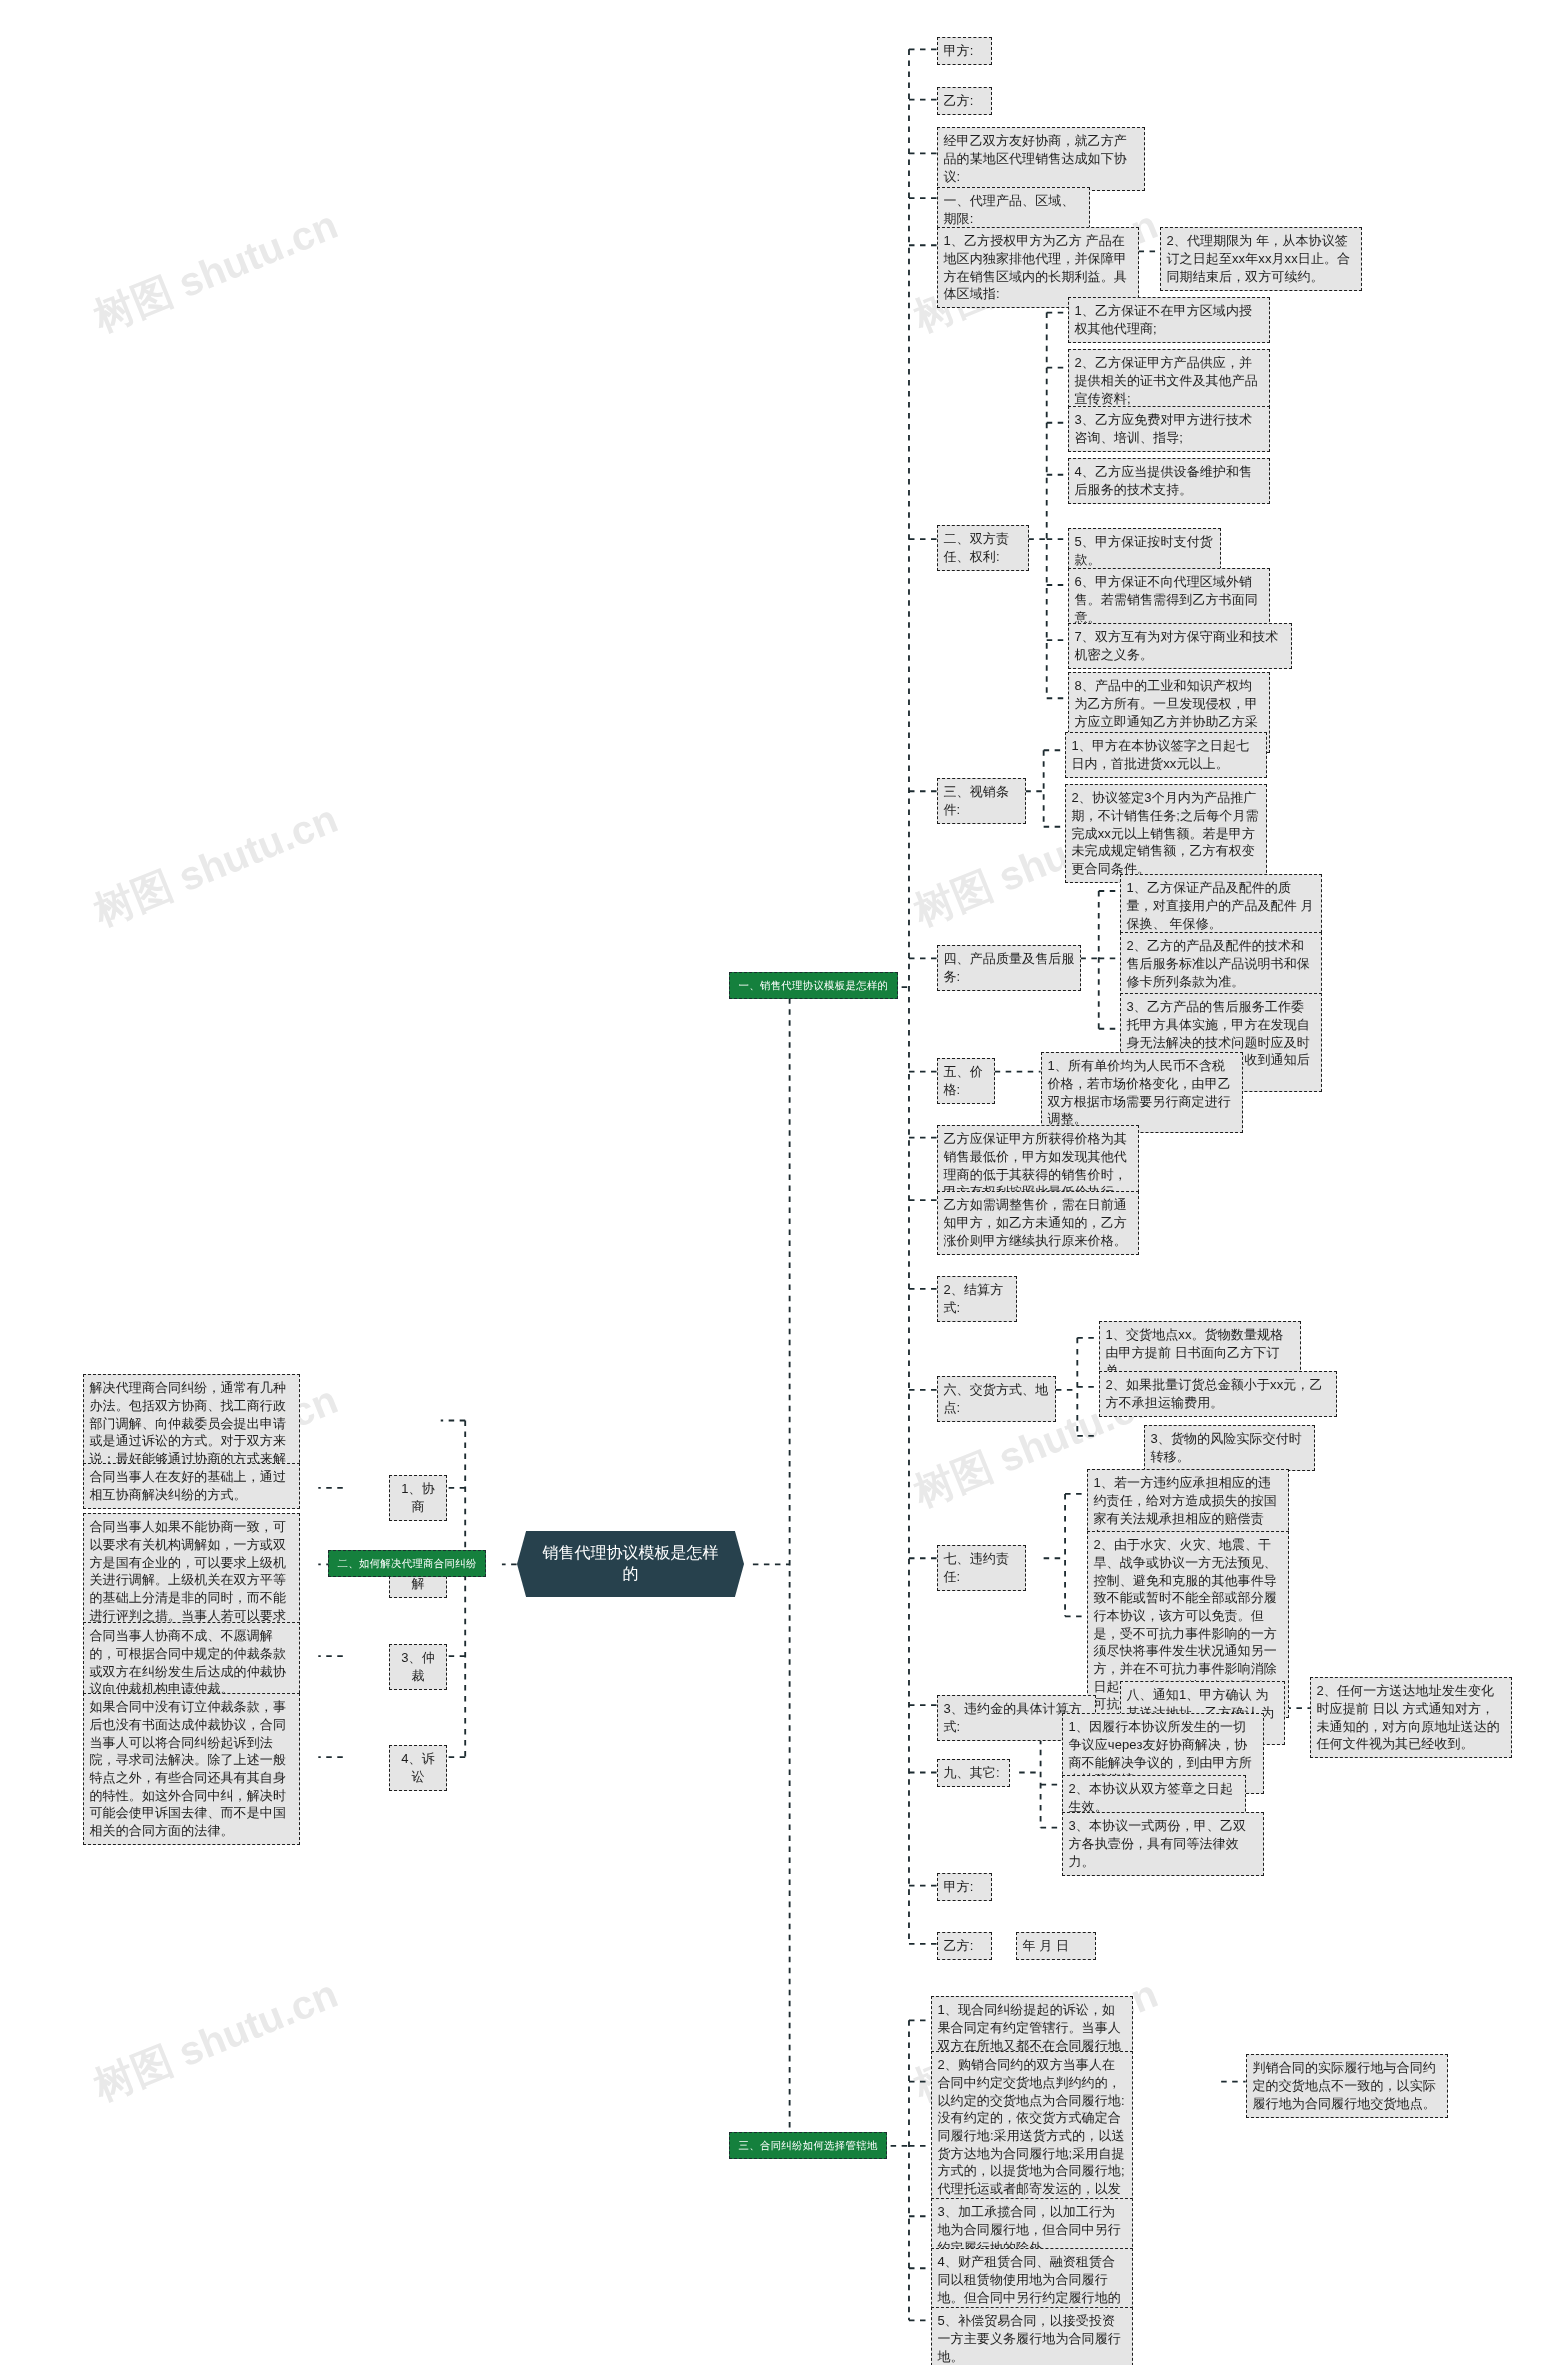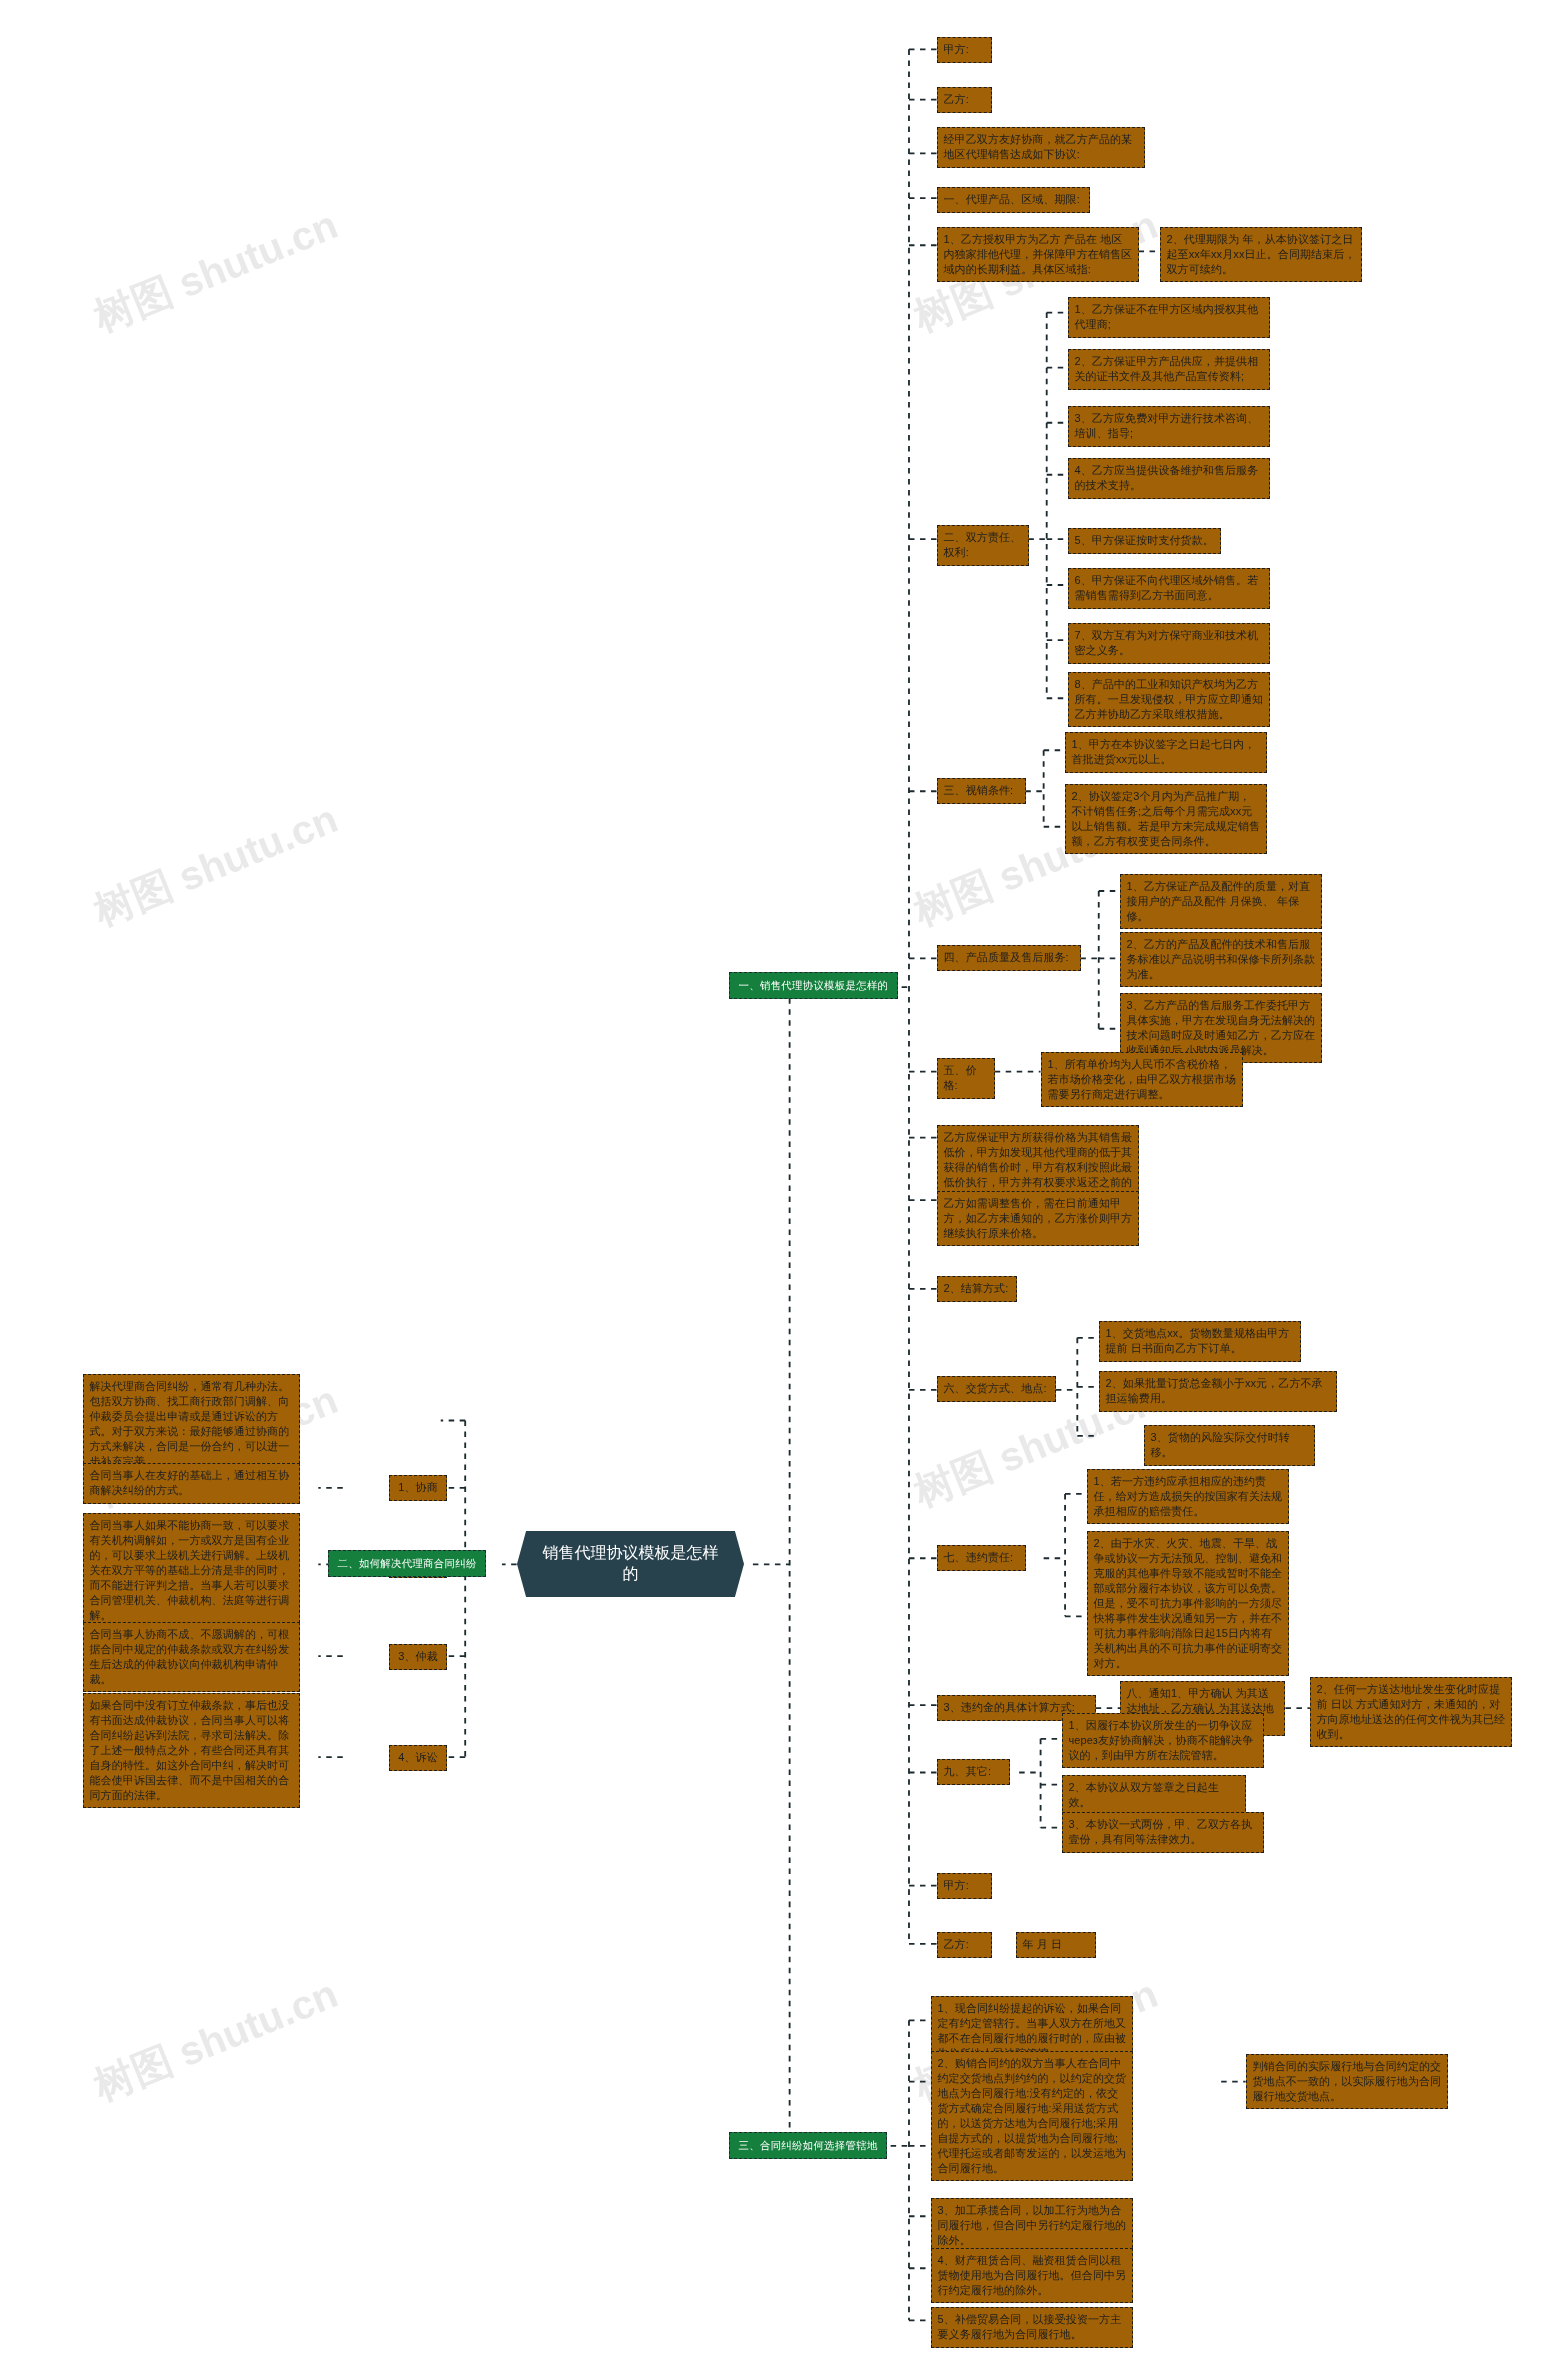--- a/index.html
+++ b/index.html
@@ -31,25 +31,25 @@
   }
 
   
   #wires { position: absolute; left: 0; top: 0; width: 1567px; height: 2366px; z-index: 1; }
 
   
   .node {
     position: absolute;
     z-index: 3;
     border: 1.2px dashed #1d1d1d;
-    background: #a16207;
+    background: #e5e5e5;
     color: #1d1d1d;
     padding: 4.3px 5.5px;
     line-height: 1.36;
-    font-size: 11px;
+    font-size: 13px;
     letter-spacing: 0.1px;
     word-break: break-all;
   }
 
   
   .branch {
     position: absolute;
     z-index: 4;
     background: #15803d;
     border: 1.2px dashed #1d2b30;
@@ -231,21 +231,21 @@
   <div class="node" style="left:1068px; top:349px; width:202px;">
     <span>2、乙方保证甲方产品供应，并提供相关的证书文件及其他产品宣传资料;</span></div>
   <div class="node" style="left:1068px; top:406px; width:202px;">
     <span>3、乙方应免费对甲方进行技术咨询、培训、指导;</span></div>
   <div class="node" style="left:1068px; top:458px; width:202px;">
     <span>4、乙方应当提供设备维护和售后服务的技术支持。</span></div>
   <div class="node" style="left:1068px; top:528px; width:153px;">
     <span>5、甲方保证按时支付货款。</span></div>
   <div class="node" style="left:1068px; top:568px; width:202px;">
     <span>6、甲方保证不向代理区域外销售。若需销售需得到乙方书面同意。</span></div>
-  <div class="node" style="left:1068px; top:623px; width:202px;">
+  <div class="node" style="left:1068px; top:623px; width:224px;">
     <span>7、双方互有为对方保守商业和技术机密之义务。</span></div>
   <div class="node" style="left:1068px; top:672px; width:202px;">
     <span>8、产品中的工业和知识产权均为乙方所有。一旦发现侵权，甲方应立即通知乙方并协助乙方采取维权措施。</span></div>
 
   <div class="node" style="left:937px; top:778px; width:89px;">
     <span>三、视销条件:</span></div>
   <div class="node" style="left:1065px; top:732px; width:202px;">
     <span>1、甲方在本协议签字之日起七日内，首批进货xx元以上。</span></div>
   <div class="node" style="left:1065px; top:784px; width:202px;">
     <span>2、协议签定3个月内为产品推广期，不计销售任务;之后每个月需完成xx元以上销售额。若是甲方未完成规定销售额，乙方有权变更合同条件。</span></div>

